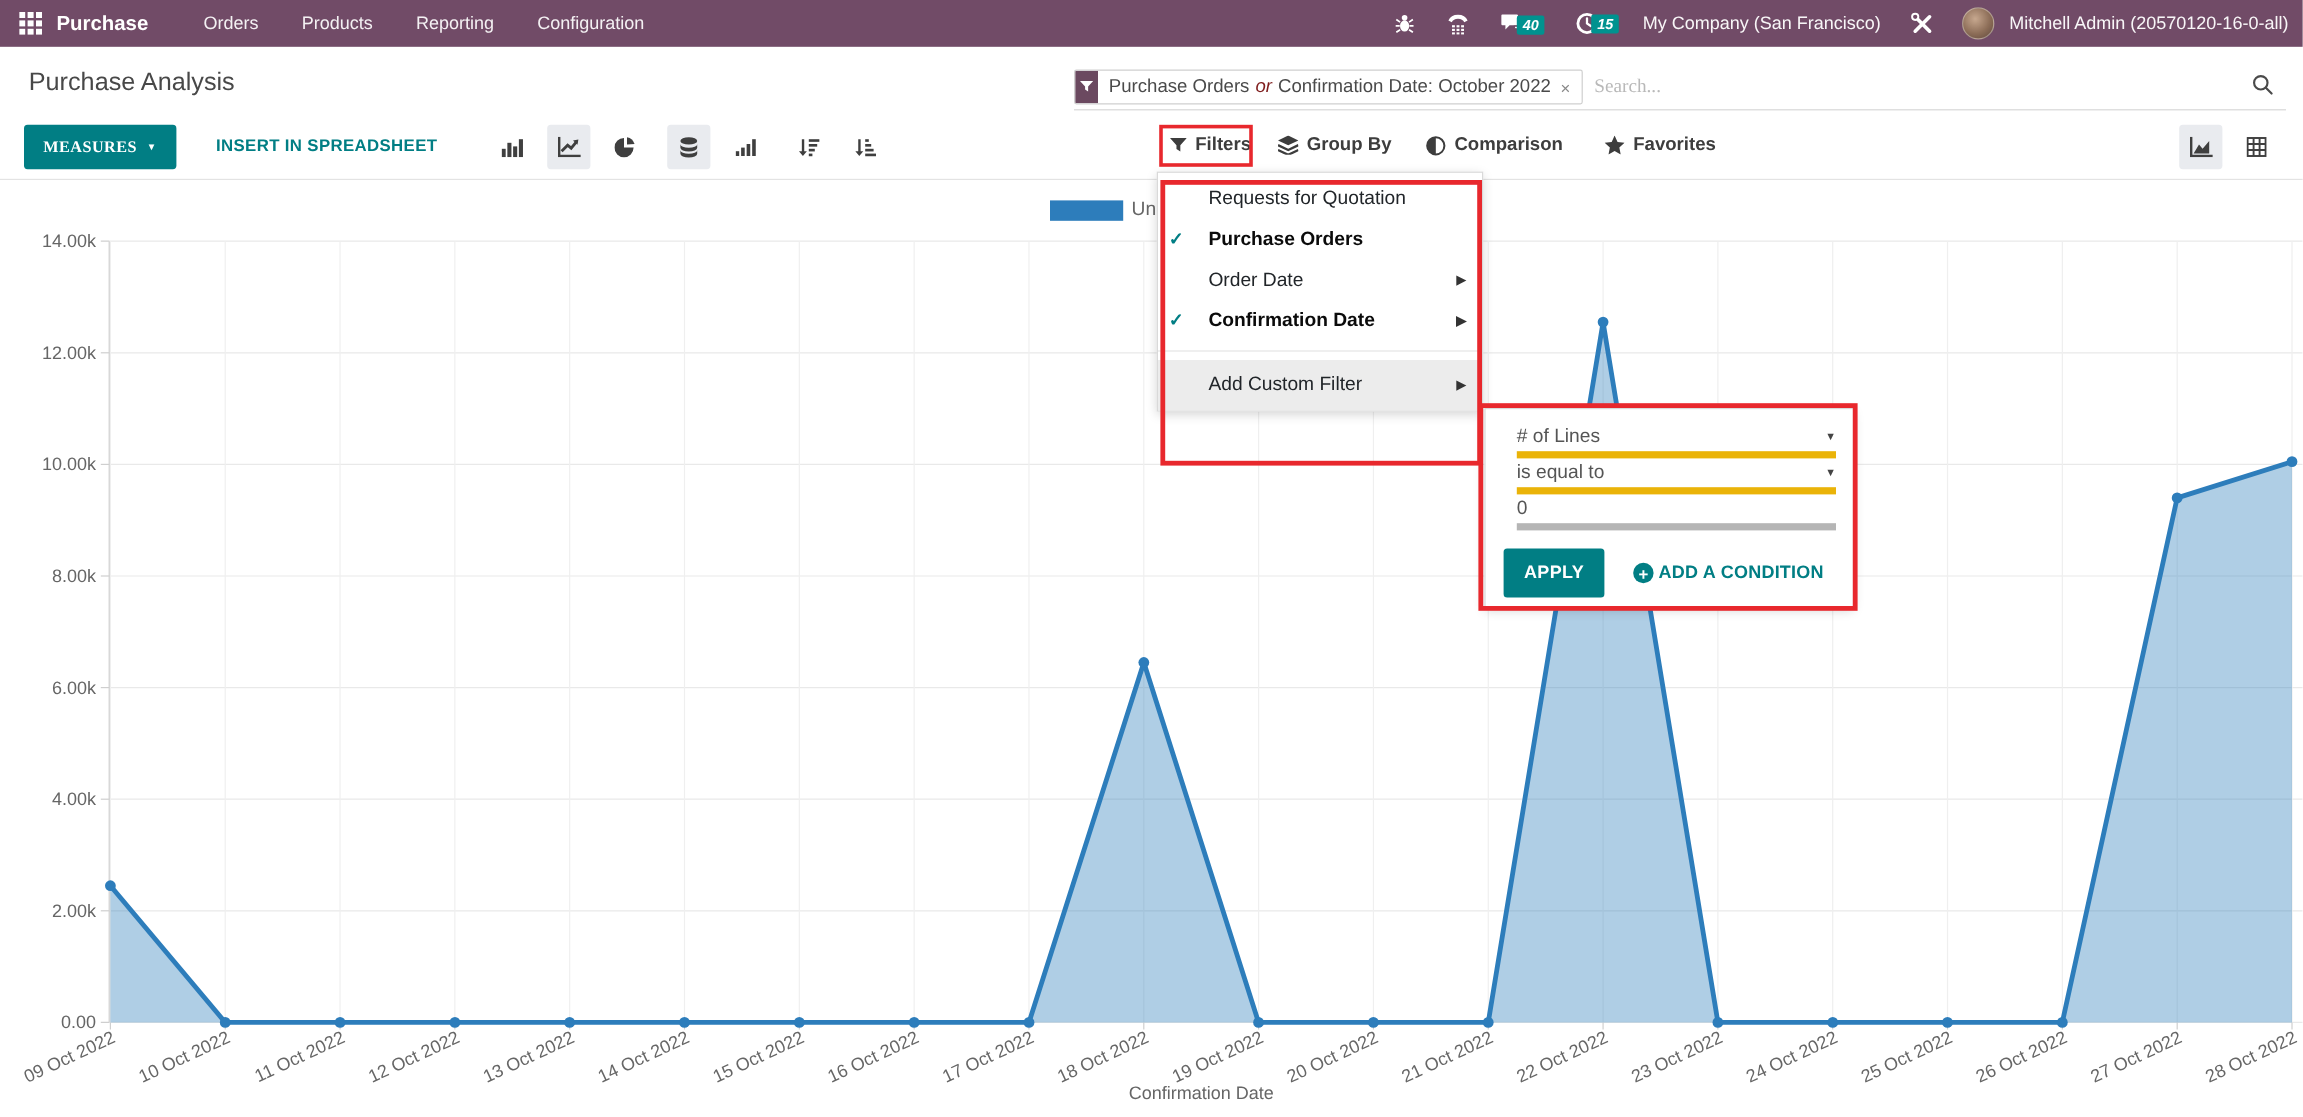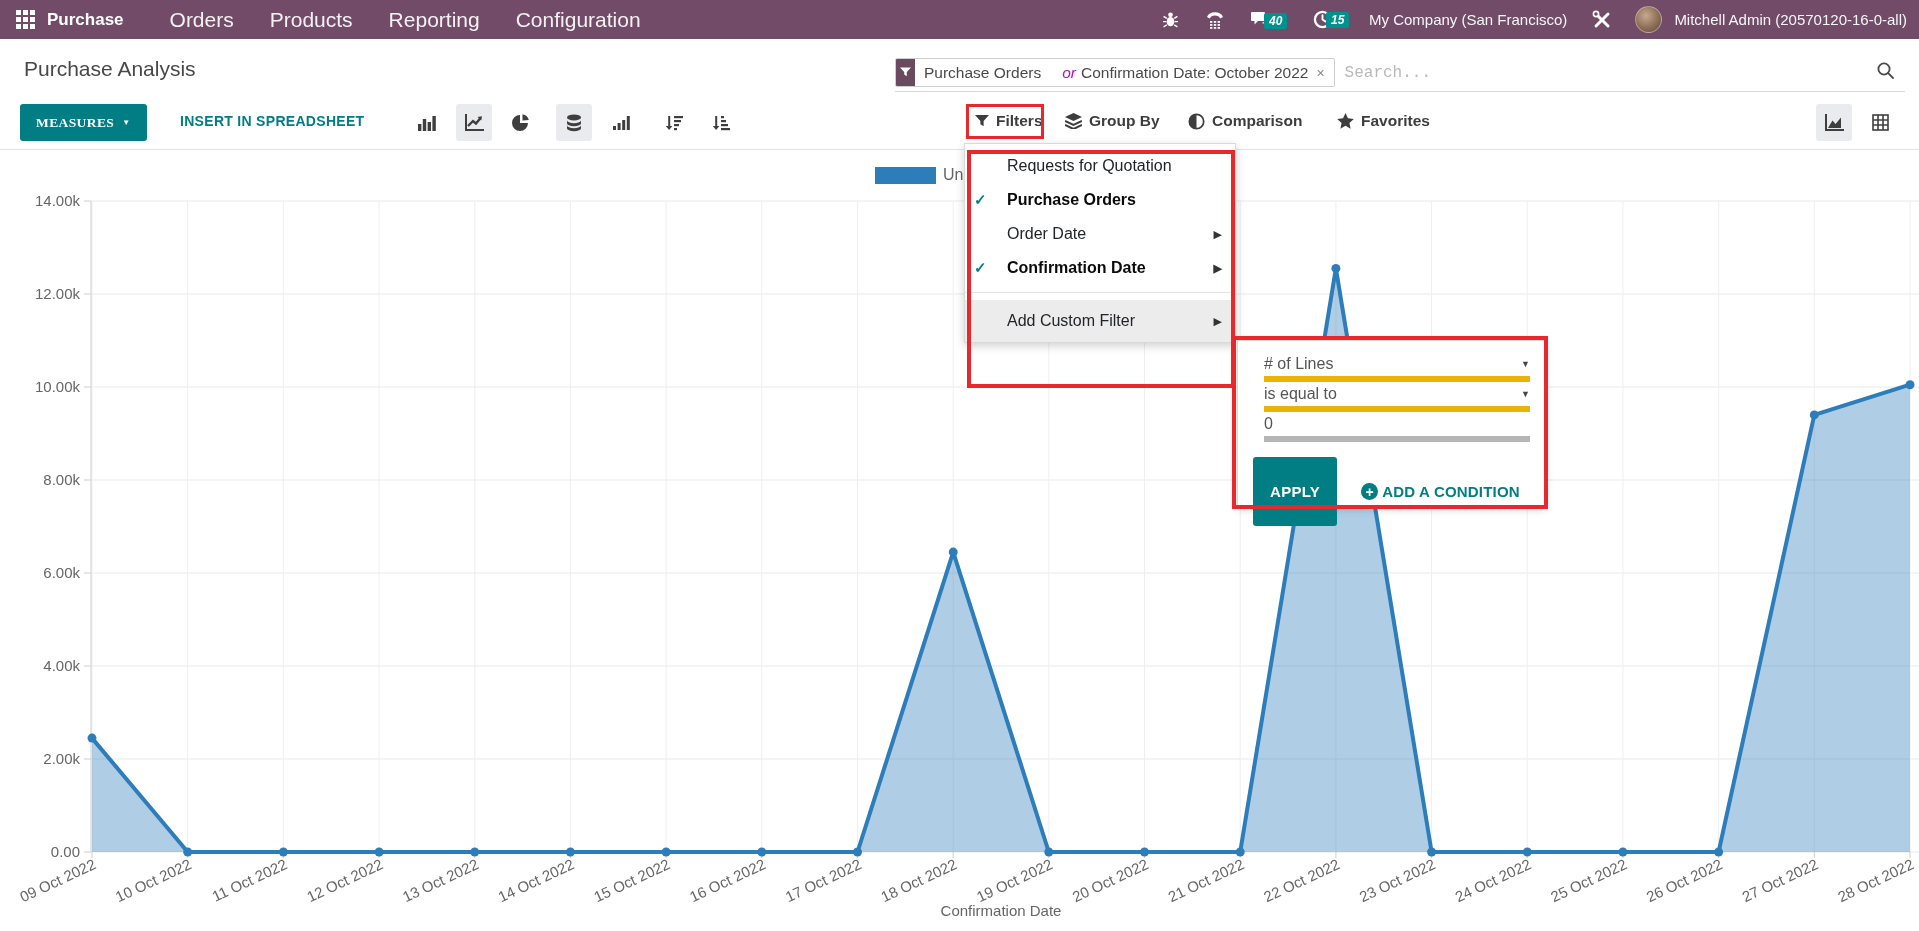--- a/index.html
+++ b/index.html
@@ -10,42 +10,42 @@
   html,body{width:1919px;height:931px;overflow:hidden;background:#fff;
     font-family:"Liberation Sans", sans-serif;}
   body{position:relative;}
 
   
   .topbar{position:absolute;left:0;top:0;width:1919px;height:39px;background:var(--brand);
     display:flex;align-items:center;color:#fff;z-index:70;}
   .nav-left{display:flex;align-items:center;gap:0;}
   .grid-btn{padding:0 12px 0 16px;display:flex;align-items:center;cursor:pointer;}
   .app-name{font-size:17px;font-weight:700;margin-right:28px;}
-  .nav-item{font-size:21px;color:rgba(255,255,255,.92);padding:0 18px;line-height:39px;cursor:pointer;}
+  .nav-item{font-size:15px;color:rgba(255,255,255,.92);padding:0 18px;line-height:39px;cursor:pointer;}
   .nav-right{margin-left:auto;display:flex;align-items:center;gap:0;}
   .nav-ico{position:relative;padding:0 13px;display:flex;align-items:center;cursor:pointer;font-style:italic;}
   .badge{position:absolute;top:2px;left:26px;background:var(--badge);color:#fff;font-size:12px;
     font-weight:700;padding:1px 5px;border-radius:2px;line-height:14px;}
   .company,.user{font-size:15px;color:rgba(255,255,255,.95);padding:0 12px;cursor:pointer;white-space:nowrap;}
   .avatar{width:27px;height:27px;border-radius:50%;margin-left:10px;
     background:radial-gradient(circle at 40% 35%, #c7a88f 0%, #8d6e58 55%, #5d463a 100%);
     border:1px solid rgba(255,255,255,.35);}
 
   
   .page-title{position:absolute;left:24px;top:57px;font-size:21px;color:#484848;}
   .searchbar{position:absolute;left:895px;top:54px;width:1010px;height:38px;
     border-bottom:1px solid #d8d8d8;display:flex;align-items:center;}
   .facet{display:inline-flex;align-items:stretch;height:29px;border:1px solid #cfcfcf;border-radius:2px;
     overflow:hidden;background:#fff;}
   .facet-ico{width:19px;background:#6b4960;display:flex;align-items:center;justify-content:center;}
   .facet-text{display:flex;align-items:center;font-size:15.5px;color:#4a4a4a;padding:0 4px 0 9px;white-space:nowrap;}
-  .facet-text .or{font-style:italic;color:#a21caf;padding:0 5px;margin-left:16px;}
+  .facet-text .or{font-style:italic;color:#7f1d1d;padding:0 5px;}
   .facet-x{display:flex;align-items:center;color:#888;font-size:14px;padding:0 9px 0 4px;cursor:pointer;}
   .search-input{flex:1;border:none;outline:none;font-size:16px;color:#444;padding:0 10px;background:transparent;
-    font-family:Liberation Mono, monospace;}
+    font-family:Liberation Serif, serif;}
   .search-input::placeholder{color:#b9b9b9;}
   .mag{margin-right:10px;flex:0 0 auto;}
 
   .btn-measures{position:absolute;left:20px;top:104px;height:37px;padding:0 16px;background:var(--accent);
     color:#fff;font-size:13.5px;font-weight:700;letter-spacing:.4px;border:none;border-radius:3px;
     display:flex;align-items:center;gap:8px;cursor:pointer;font-family:Liberation Serif, serif;}
   .btn-measures .caret{font-size:8px;}
   .link-insert{position:absolute;left:180px;top:113px;color:var(--accent);font-size:14px;font-weight:700;
     letter-spacing:.3px;cursor:pointer;}
   .chart-btns{position:absolute;left:409px;top:104px;display:flex;align-items:center;}
@@ -81,21 +81,21 @@
 
   
   .cf-panel{position:absolute;left:1237px;top:340px;width:308px;height:166px;background:#fff;z-index:45;
     border:1px solid #d9d9d9;box-shadow:0 3px 9px rgba(0,0,0,.18);}
   .cf-row{margin:0 14px 0 26px;height:30px;display:flex;justify-content:space-between;align-items:center;
     border-bottom:6px solid #eab308;color:#555;font-size:16px;cursor:pointer;}
   .cf-row:first-child{margin-top:11px;}
   .cf-row .dd-caret{font-size:9px;color:#444;}
   .cf-actions{margin:15px 14px 0 15px;display:flex;align-items:center;gap:24px;}
   .btn-apply{background:var(--accent);color:#fff;border:none;border-radius:3px;font-size:15px;font-weight:700;
-    padding:26px 17px;letter-spacing:.3px;cursor:pointer;font-family:"Liberation Sans", sans-serif;}
+    padding:12px 17px;letter-spacing:.3px;cursor:pointer;font-family:"Liberation Sans", sans-serif;}
   .add-cond{display:flex;align-items:center;gap:4px;color:var(--accent);font-size:15px;font-weight:700;
     letter-spacing:.2px;cursor:pointer;}
   .plus-circle{width:17px;height:17px;border-radius:50%;background:var(--accent);color:#fff;display:flex;
     align-items:center;justify-content:center;font-size:14px;font-weight:700;line-height:1;}
 
   
   .red-box{position:absolute;border:3px solid var(--red);z-index:60;pointer-events:none;}
   #red-filters-btn{left:966px;top:104px;width:78px;height:35px;}
   #red-menu{left:967px;top:150px;width:268px;height:238px;border-width:4px;}
   #red-panel{left:1232px;top:336px;width:316px;height:173px;border-width:4px;}

